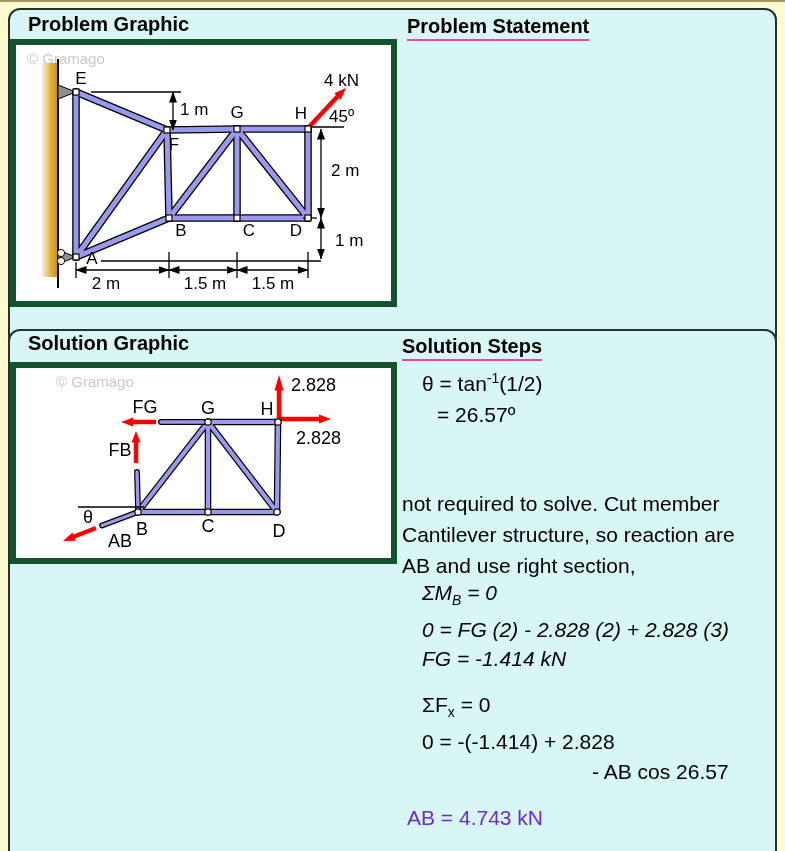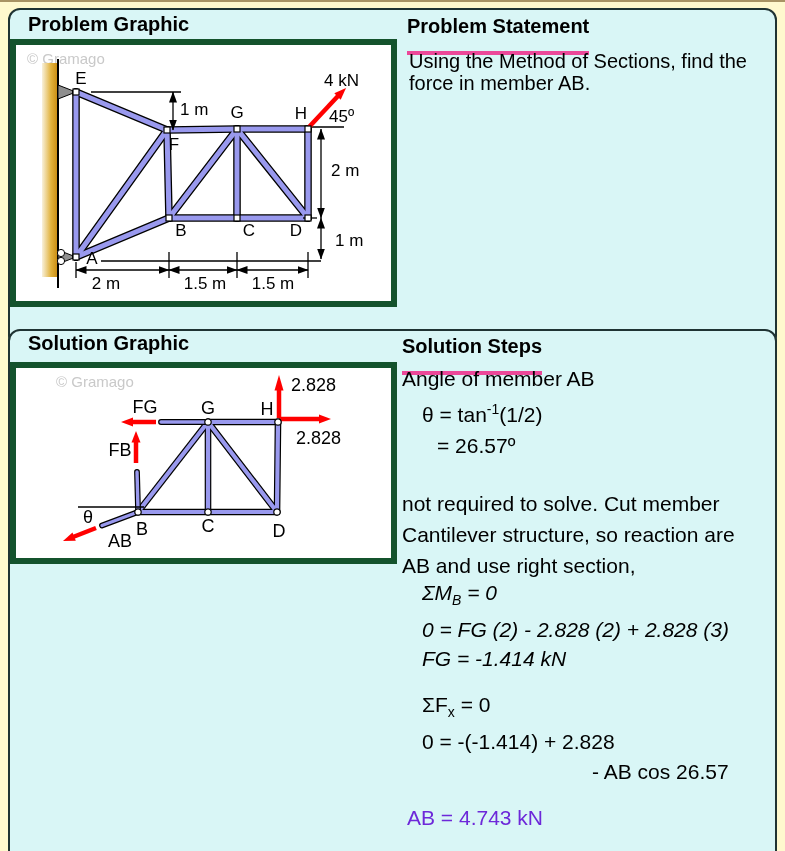--- a/index.html
+++ b/index.html
@@ -9,21 +9,21 @@
     font-family:"Liberation Sans",sans-serif;color:#000;
   }
   .topline{position:absolute;top:0;left:0;width:785px;height:2px;background:#a89364;}
   .panel{
     position:absolute;left:8px;width:769px;box-sizing:border-box;
     background:#d9f6f6;border:2.5px solid #1f3333;border-radius:12px;
   }
   #panel-problem{top:8px;height:340px;}
   #panel-solution{top:329px;height:577px;}
   .panel-title{position:absolute;font-size:20px;font-weight:bold;white-space:nowrap;}
-  .underlined{display:inline-block;border-bottom:4px solid #ec4899;padding-bottom:13px;}
+  .underlined{display:inline-block;border-bottom:2px solid #ec4899;padding-bottom:1px;}
   .gbox{position:absolute;background:#ffffff;border:6px solid #14532d;box-sizing:content-box;}
   #gbox-problem{left:0px;top:29px;width:375px;height:256px;}
   #gbox-solution{left:0px;top:31px;width:375px;height:190px;}
   .txtcol{position:absolute;font-size:21px;line-height:31px;}
   .txtcol div{white-space:nowrap;}
   #statement-body{position:absolute;left:399px;top:40px;font-size:20px;line-height:22px;}
   #statement-title{left:397px;top:5px;}
   #steps-title{left:392px;top:4px;}
   #blk-angle{left:392px;top:32px;}
   #blk-para{left:392px;top:157px;}
@@ -166,24 +166,20 @@
       <text class="lbl" x="319" y="201">1 m</text>
       <text class="lbl" x="90" y="244" text-anchor="middle">2 m</text>
       <text class="lbl" x="189" y="244" text-anchor="middle">1.5 m</text>
       <text class="lbl" x="257" y="244" text-anchor="middle">1.5 m</text>
     </svg>
   </div>
 
   <div class="panel-title" id="statement-title" style="position:absolute;">
     <span class="underlined">Problem Statement</span>
   </div>
-  <div id="statement-body">
-    <div>Using the Method of Sections, find the</div>
-    <div>force in member AB.</div>
-  </div>
 </div>
 
 <div class="panel" id="panel-solution">
 
   <div class="panel-title" style="left:18px;top:1px;">Solution Graphic</div>
 
   <div class="gbox" id="gbox-solution">
     <svg width="375" height="190" viewBox="0 0 375 190">
       <text class="wm" x="40" y="19">© Gramago</text>
 
@@ -256,21 +252,20 @@
       <text class="lbl2" x="275" y="23">2.828</text>
       <text class="lbl2" x="280" y="76">2.828</text>
     </svg>
   </div>
 
   <div class="panel-title" id="steps-title" style="position:absolute;">
     <span class="underlined">Solution Steps</span>
   </div>
 
   <div class="txtcol" id="blk-angle">
-    <div>Angle of member AB</div>
     <div class="ind20"><span>θ = tan</span><sup>-1</sup><span>(1/2)</span></div>
     <div class="ind35">= 26.57º</div>
   </div>
 
   <div class="txtcol" id="blk-para">
     <div>not required to solve. Cut member</div>
     <div>Cantilever structure, so reaction are</div>
     <div>AB and use right section,</div>
   </div>
 

